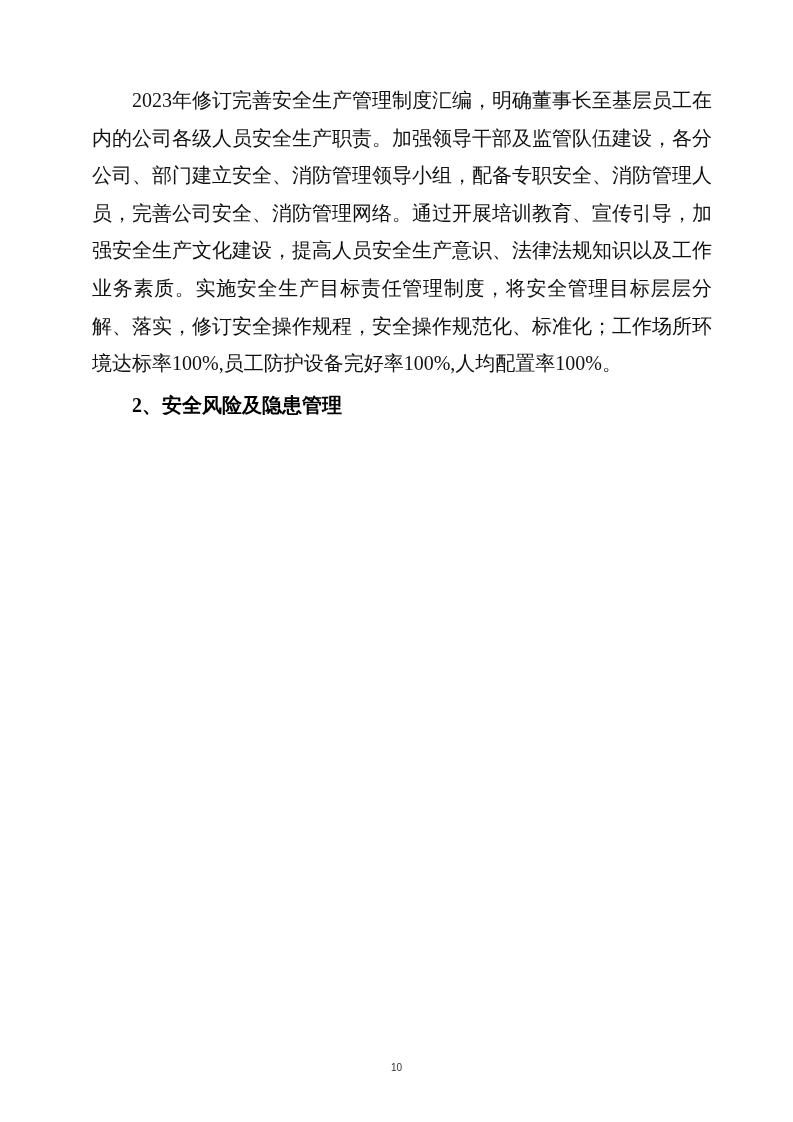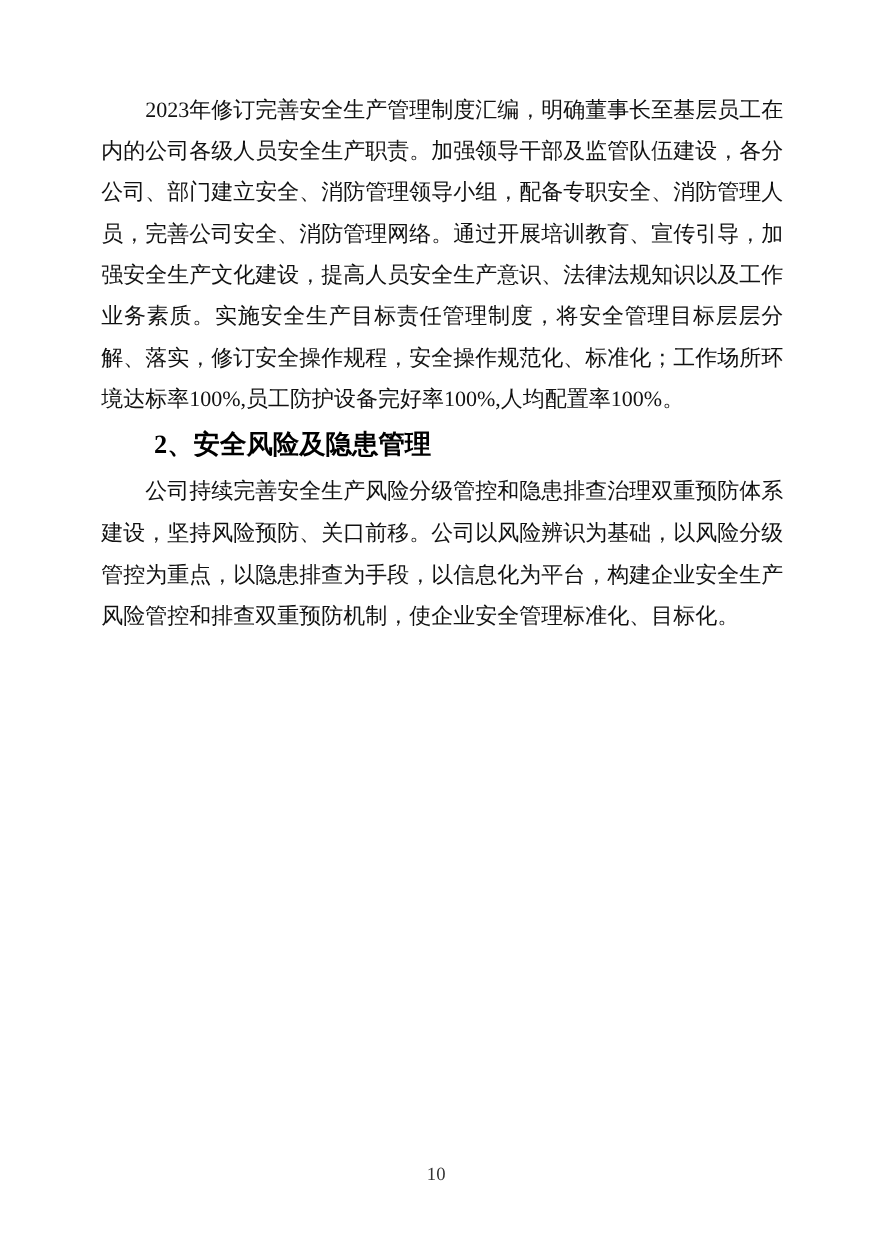--- a/index.html
+++ b/index.html
@@ -26,41 +26,40 @@
     margin: 0 0 3px 0;
     font-size: 20px;
     line-height: 37.6px;
     text-align: justify;
     text-justify: inter-ideograph;
     text-indent: 2em;
     word-break: break-all;
   }
   .heading {
     margin: 4px 0 5px 0;
-    font-size: 24px;
+    font-size: 20px;
     line-height: 37.6px;
     font-weight: bold;
     text-indent: 2em;
     color: #000000;
   }
   .page-footer {
     position: absolute;
     left: 0;
     right: 0;
     bottom: 46px;
     text-align: center;
-    font-size: 17px;
+    font-size: 10px;
     line-height: 16px;
     color: #333333;
-    font-family: Liberation Serif, serif;
+    font-family: Liberation Sans, sans-serif;
   }
 </style>
 </head>
 <body>
 
 <div class="page">
   <div class="content">
     <p class="para">2023年修订完善安全生产管理制度汇编，明确董事长至基层员工在内的公司各级人员安全生产职责。加强领导干部及监管队伍建设，各分公司、部门建立安全、消防管理领导小组，配备专职安全、消防管理人员，完善公司安全、消防管理网络。通过开展培训教育、宣传引导，加强安全生产文化建设，提高人员安全生产意识、法律法规知识以及工作业务素质。实施安全生产目标责任管理制度，将安全管理目标层层分解、落实，修订安全操作规程，安全操作规范化、标准化；工作场所环境达标率100%,员工防护设备完好率100%,人均配置率100%。</p>
     <h3 class="heading">2、安全风险及隐患管理</h3>
-    <p class="para">公司持续完善安全生产风险分级管控和隐患排查治理双重预防体系建设，坚持风险预防、关口前移。公司以风险辨识为基础，以风险分级管控为重点，以隐患排查为手段，以信息化为平台，构建企业安全生产风险管控和排查双重预防机制，使企业安全管理标准化、目标化。</p>
   </div>
   <div class="page-footer">10</div>
 </div>
 
 </body></html>

